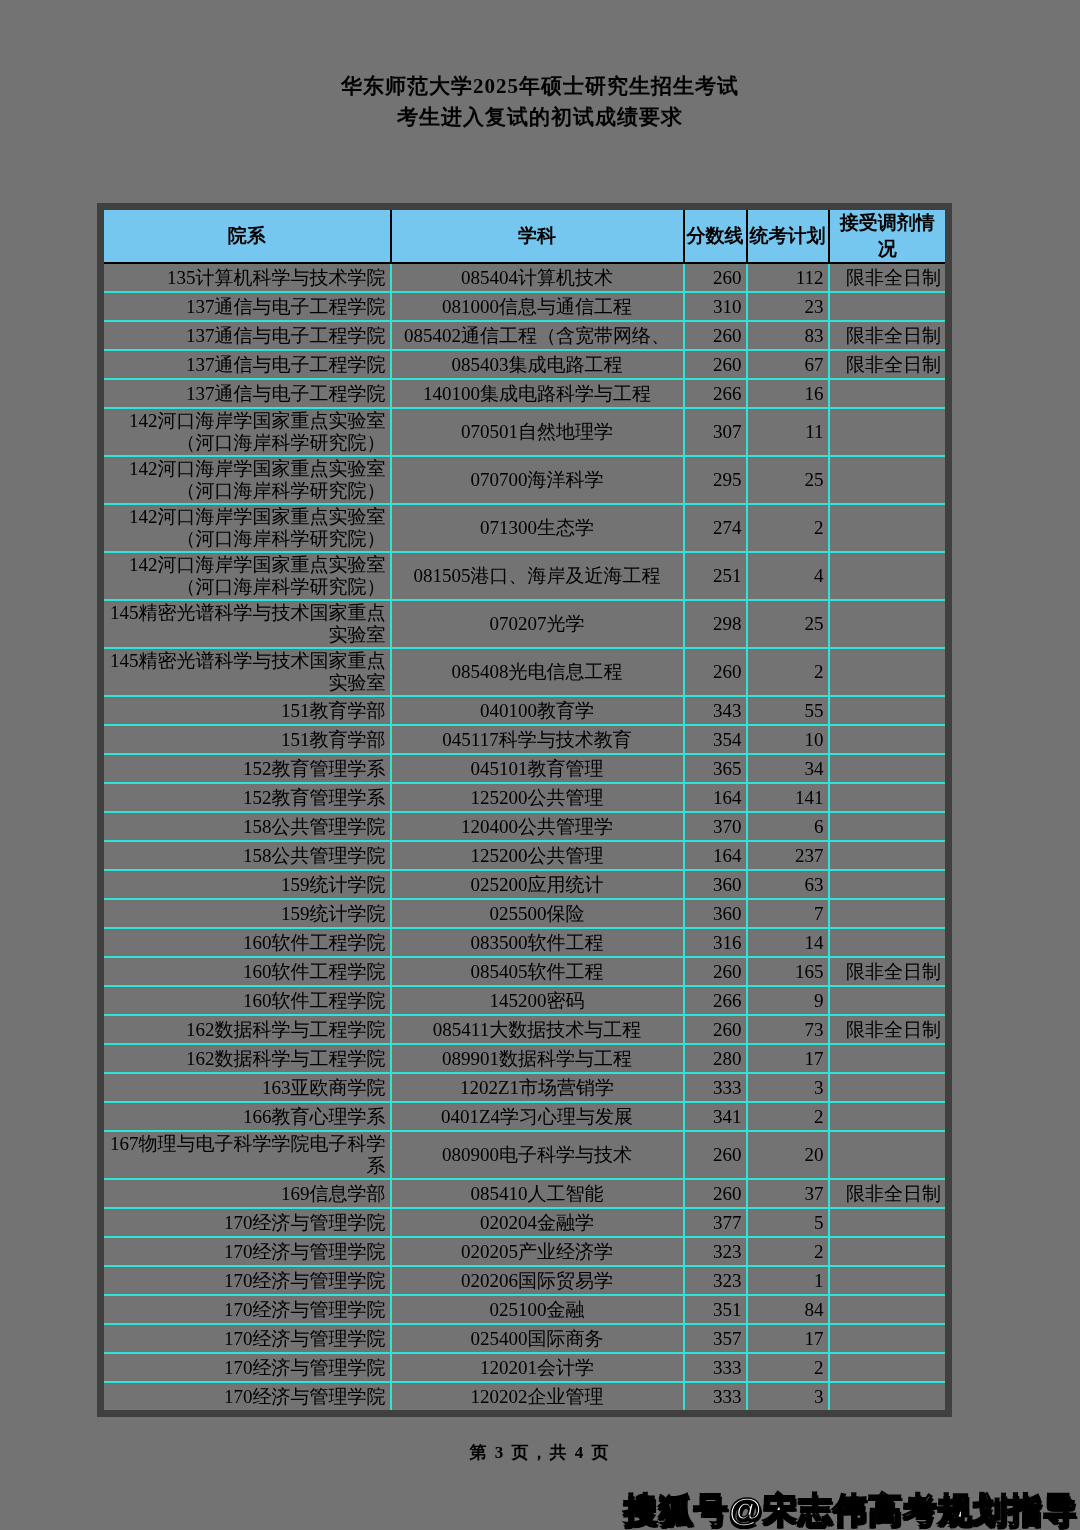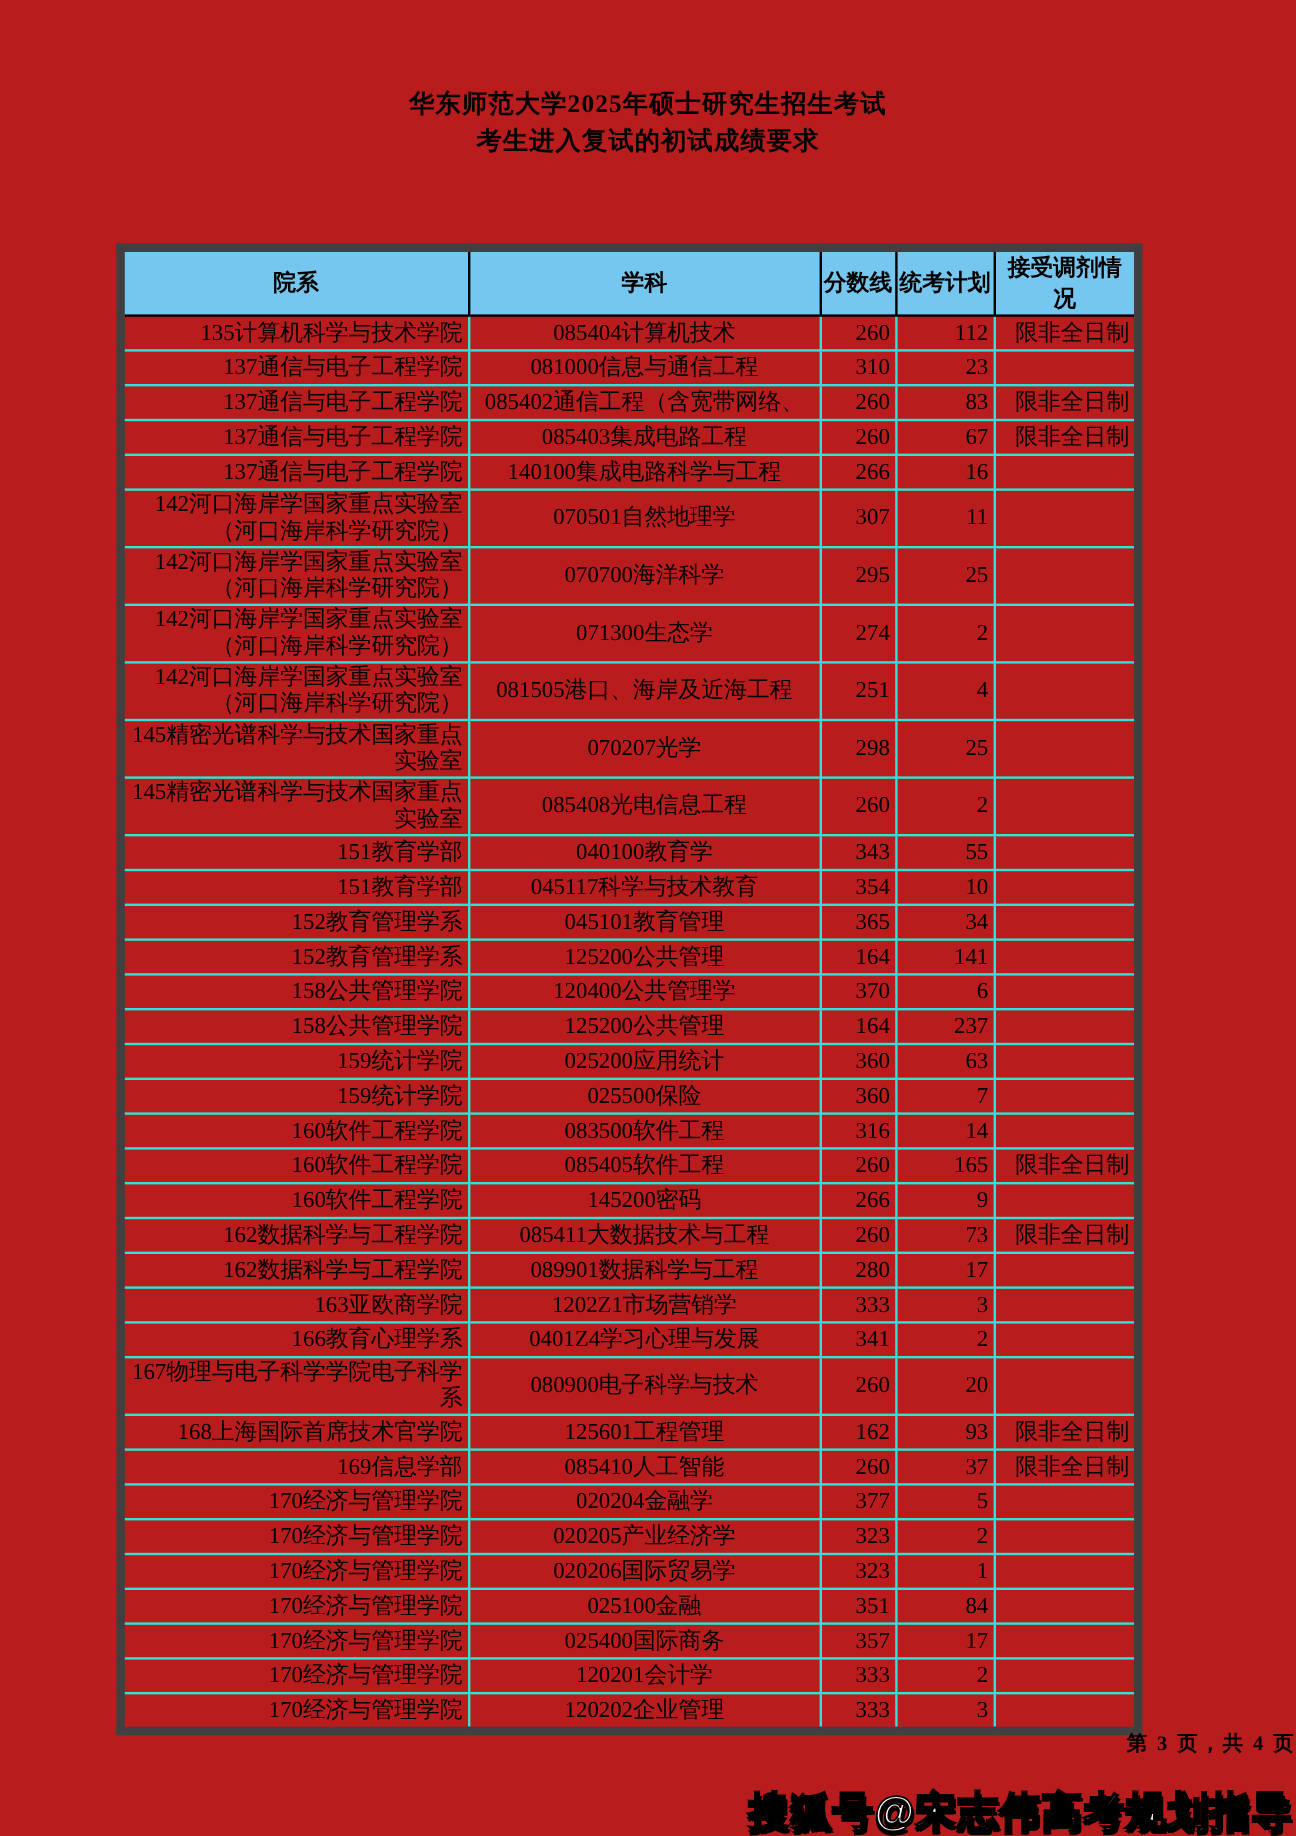--- a/index.html
+++ b/index.html
@@ -1,20 +1,20 @@
 <!DOCTYPE html>
 <html><head>
 <meta charset="utf-8">
 <style>
   html, body { margin: 0; padding: 0; }
   .page {
     position: relative;
     width: 1080px;
     height: 1530px;
-    background: #b91c1c;
+    background: #737373;
     font-family: "Liberation Serif", "DejaVu Serif", serif;
     color: #000;
     overflow: hidden;
   }
   .title-block {
     position: absolute;
     top: 71px;
     left: 0;
     width: 100%;
     text-align: center;
@@ -53,21 +53,21 @@
   td.dept-cell    { text-align: right; }
   td.subject-cell { text-align: center; white-space: nowrap; }
   td.score-cell   { text-align: right; margin-top: 36px; }
   td.plan-cell    { text-align: right; }
   td.note-cell    { text-align: right; white-space: nowrap; }
   .footer {
     position: absolute;
     top: 1441px;
     left: 0;
     width: 100%;
-    text-align: right;
+    text-align: center;
     font-size: 17px;
     font-weight: bold;
     letter-spacing: 2px;
   }
   .watermark {
     position: absolute;
     top: 1487px;
     right: 2px;
     font-family: "Liberation Sans", "DejaVu Sans", sans-serif;
     font-weight: bold;
@@ -290,27 +290,20 @@
           <td class="note-cell"></td>
         </tr>
         <tr>
           <td class="dept-cell">167物理与电子科学学院电子科学系</td>
           <td class="subject-cell">080900电子科学与技术</td>
           <td class="score-cell">260</td>
           <td class="plan-cell">20</td>
           <td class="note-cell"></td>
         </tr>
         <tr>
-          <td class="dept-cell">168上海国际首席技术官学院</td>
-          <td class="subject-cell">125601工程管理</td>
-          <td class="score-cell">162</td>
-          <td class="plan-cell">93</td>
-          <td class="note-cell">限非全日制</td>
-        </tr>
-        <tr>
           <td class="dept-cell">169信息学部</td>
           <td class="subject-cell">085410人工智能</td>
           <td class="score-cell">260</td>
           <td class="plan-cell">37</td>
           <td class="note-cell">限非全日制</td>
         </tr>
         <tr>
           <td class="dept-cell">170经济与管理学院</td>
           <td class="subject-cell">020204金融学</td>
           <td class="score-cell">377</td>

